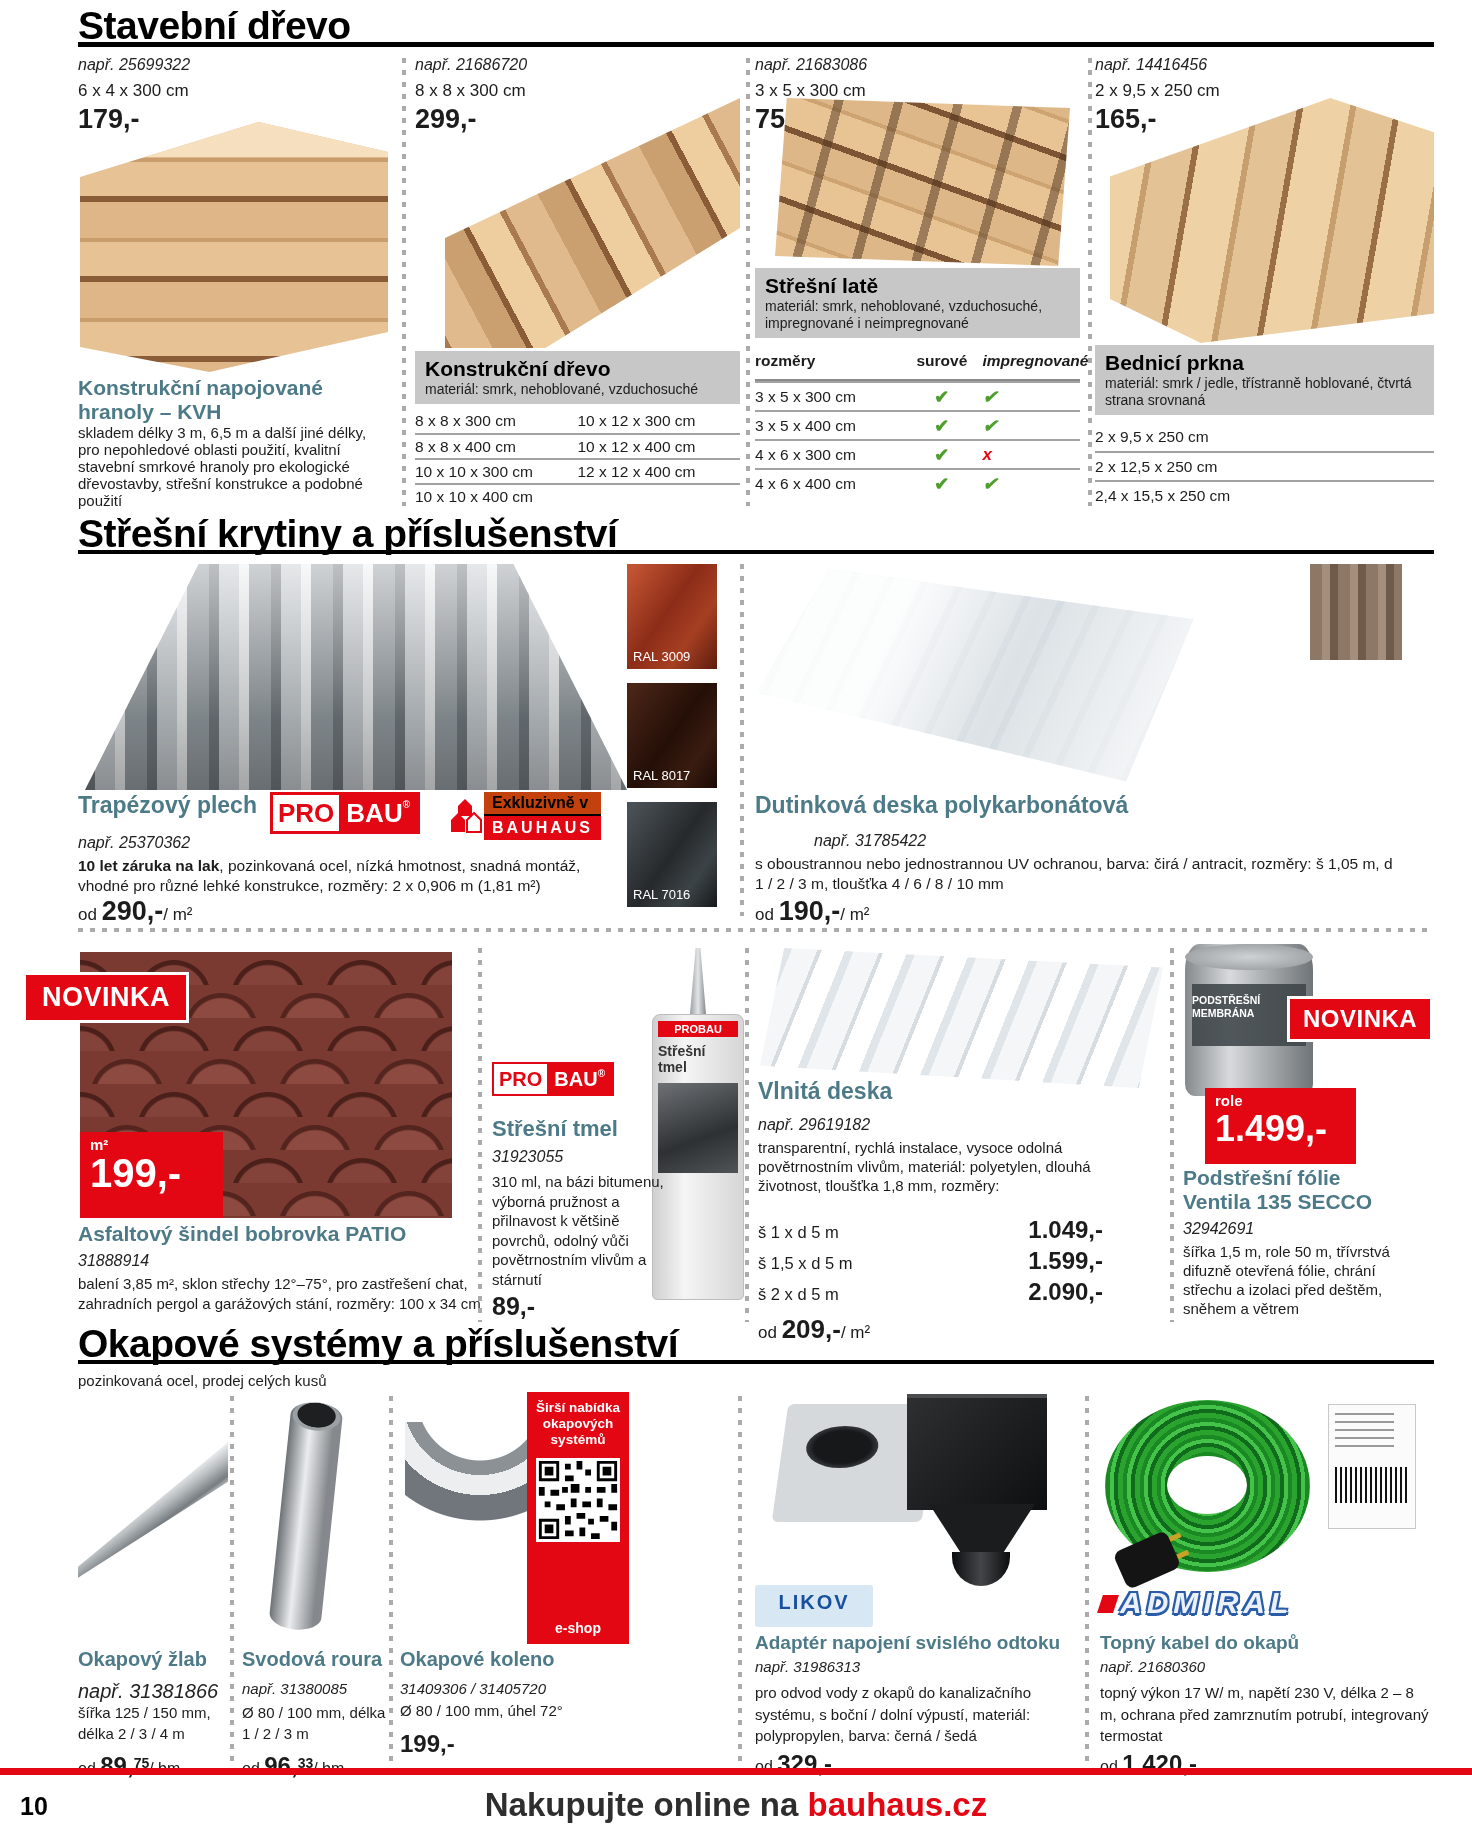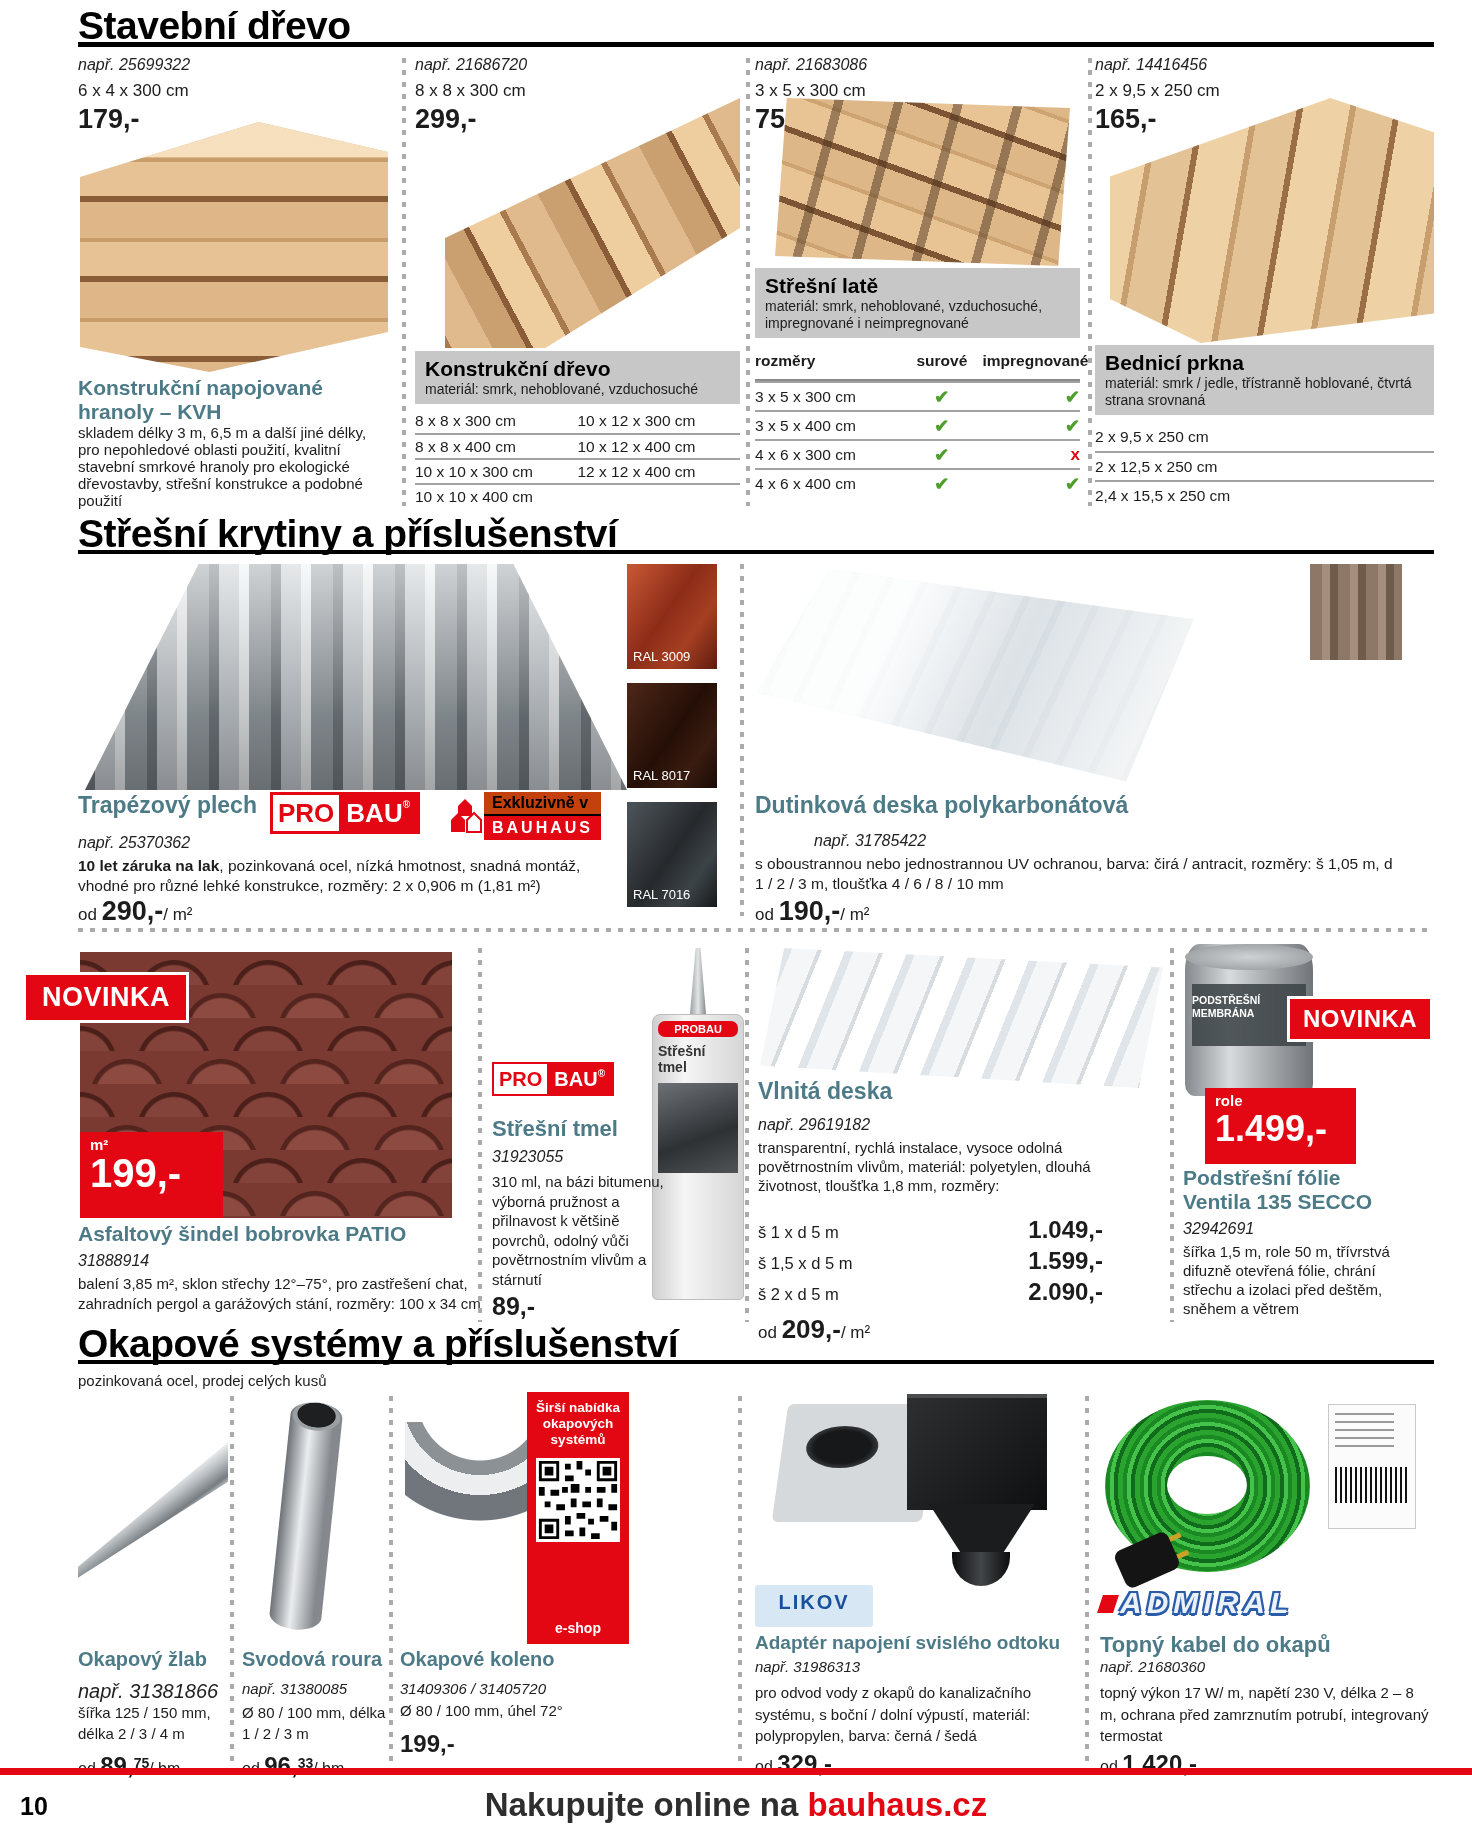--- a/index.html
+++ b/index.html
@@ -24,21 +24,21 @@
   .band .sub{font-size:14px;line-height:17px;}
   
   .trow{display:flex;align-items:center;font-size:15.5px;border-top:2px solid #a2a2a2;box-sizing:border-box;}
   .trow:first-child{border-top:none;}
   .t2 .trow{height:25px;}
   .t2 .trow span{width:50%;}
   .t3 .thead{display:flex;font-weight:bold;font-size:15.5px;height:27px;border-bottom:2px solid #8a8a8a;}
   .t3 .trow{height:29px;}
   .t3 span:nth-child(1){width:45%;}
   .t3 span:nth-child(2){width:25%;text-align:center;}
-  .t3 span:nth-child(3){width:30%;text-align:right;}
+  .t3 span:nth-child(3){width:30%;text-align:left;font-style:italic;}
   .t1 .trow{height:29px;}
   .ck{color:#4f9e2e;font-weight:bold;font-size:18px;}
   .cx{color:#e30613;font-weight:800;font-size:17px;}
   
   .pline{font-size:17px;}
   .pline b{font-size:27px;}
   .pline .sup{font-size:14px;font-weight:bold;vertical-align:super;}
   
   .ph{position:absolute;}
   .ph-beams1{background:linear-gradient(180deg,rgba(248,228,196,.9) 0 14%,rgba(0,0,0,0) 14%),
@@ -81,21 +81,21 @@
   .probau.sm{font-size:20px;border-width:2px;}
   .excl{position:absolute;display:flex;align-items:center;}
   .excl .bars{display:flex;flex-direction:column;}
   .excl .b1{background:#c2410c;color:#000;font-weight:bold;font-size:16px;padding:2px 8px;border-bottom:2px solid #000;}
   .excl .b2{background:#e30613;color:#fff;font-weight:bold;font-size:16px;letter-spacing:3px;padding:3px 8px;}
   .cart{position:absolute;width:92px;}
   .cart .noz{width:16px;height:66px;margin:0 auto;background:linear-gradient(90deg,#9aa0a3,#e3e5e6,#84898c);
     clip-path:polygon(35% 0,65% 0,100% 100%,0 100%);}
   .cart .body{height:286px;background:linear-gradient(90deg,#cfcfcf,#f5f5f5 35%,#d6d6d6);border-radius:8px 8px 5px 5px;
     border:1px solid #bdbdbd;box-sizing:border-box;padding:6px 5px;}
-  .cart .mini{background:#e30613;color:#fff;font-weight:bold;font-size:11px;text-align:center;padding:2px 0;border-radius:7px;}
+  .cart .mini{background:#e30613;color:#fff;font-weight:bold;font-size:11px;text-align:center;padding:2px 0;}
   .cart .tl{font-size:14px;font-weight:bold;color:#333;line-height:16px;margin-top:6px;}
   .cart .strip{margin-top:8px;height:90px;background:linear-gradient(160deg,#6d7074,#2e3134 60%,#515457);}
   .roll{position:absolute;width:128px;height:152px;border-radius:14px 14px 10px 10px/26px 26px 12px 12px;
     background:linear-gradient(90deg,#84898d,#d8dadc 35%,#9ea2a5 70%,#6f7478);}
   .roll:before{content:"";position:absolute;left:0;right:0;top:0;height:26px;border-radius:50%;
     background:radial-gradient(#cfd2d4,#8f9396);}
   .roll .rlab{position:absolute;left:7px;right:7px;top:40px;height:62px;background:rgba(62,68,72,.88);
     color:#fff;font-size:10.5px;font-weight:bold;text-align:left;padding-top:10px;line-height:13px;box-sizing:border-box;}
   .gutter{position:absolute;width:258px;height:36px;transform:rotate(-36deg);
     background:linear-gradient(180deg,#f3f4f5,#b7bcbf 40%,#767c80 78%,#d0d4d6);
@@ -453,21 +453,21 @@
   <div class="vdot" style="left:1085px;top:1396px;height:384px;"></div>
 
   <div class="abs" style="left:1100px;top:1392px;width:334px;height:390px;">
     <div class="coil" style="left:5px;top:8px;"></div>
     <div class="clabel" style="left:228px;top:12px;">
       <div class="lines"></div>
       <div class="bars"></div>
     </div>
     <div class="plug" style="left:18px;top:148px;"></div>
     <div class="admiral" style="left:0;top:194px;"><span class="rflag"></span><span>ADMIRAL</span></div>
-    <div class="abs teal" style="left:0;top:240px;font-size:22px;">Topný kabel do okapů</div>
+    <div class="abs teal" style="left:0;top:240px;font-size:19px;">Topný kabel do okapů</div>
     <div class="abs sku" style="left:0;top:266px;font-size:15px;">např. 21680360</div>
     <div class="abs" style="left:0;top:290px;width:332px;font-size:15px;line-height:21.5px;">topný výkon 17 W/ m, napětí 230 V, délka 2 – 8 m, ochrana před zamrznutím potrubí, integrovaný termostat</div>
     <div class="abs pline" style="left:0;top:358px;font-size:16px;">
       <span>od</span>
       <b style="font-size:24px;">1.420,-</b>
     </div>
   </div>
 
   <div class="redbar"></div>
   <div class="pagenum">10</div>

